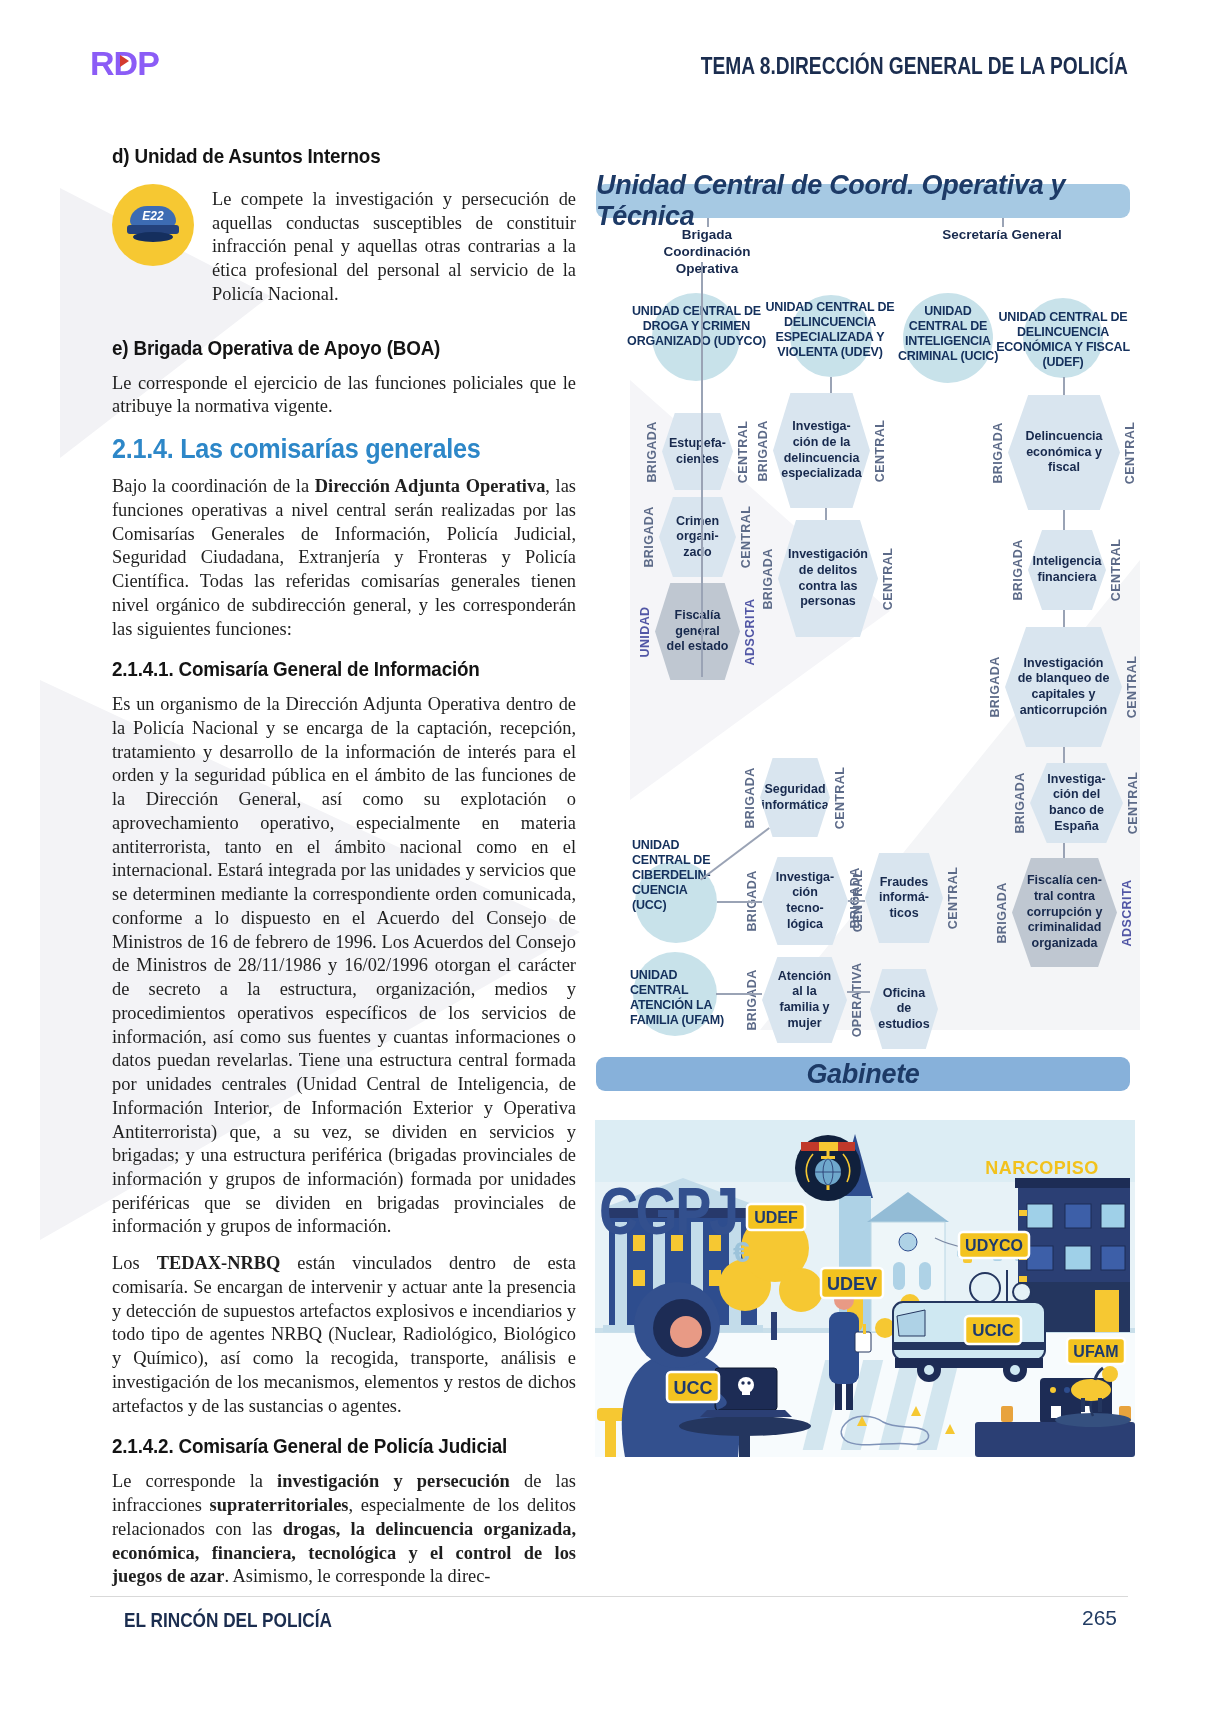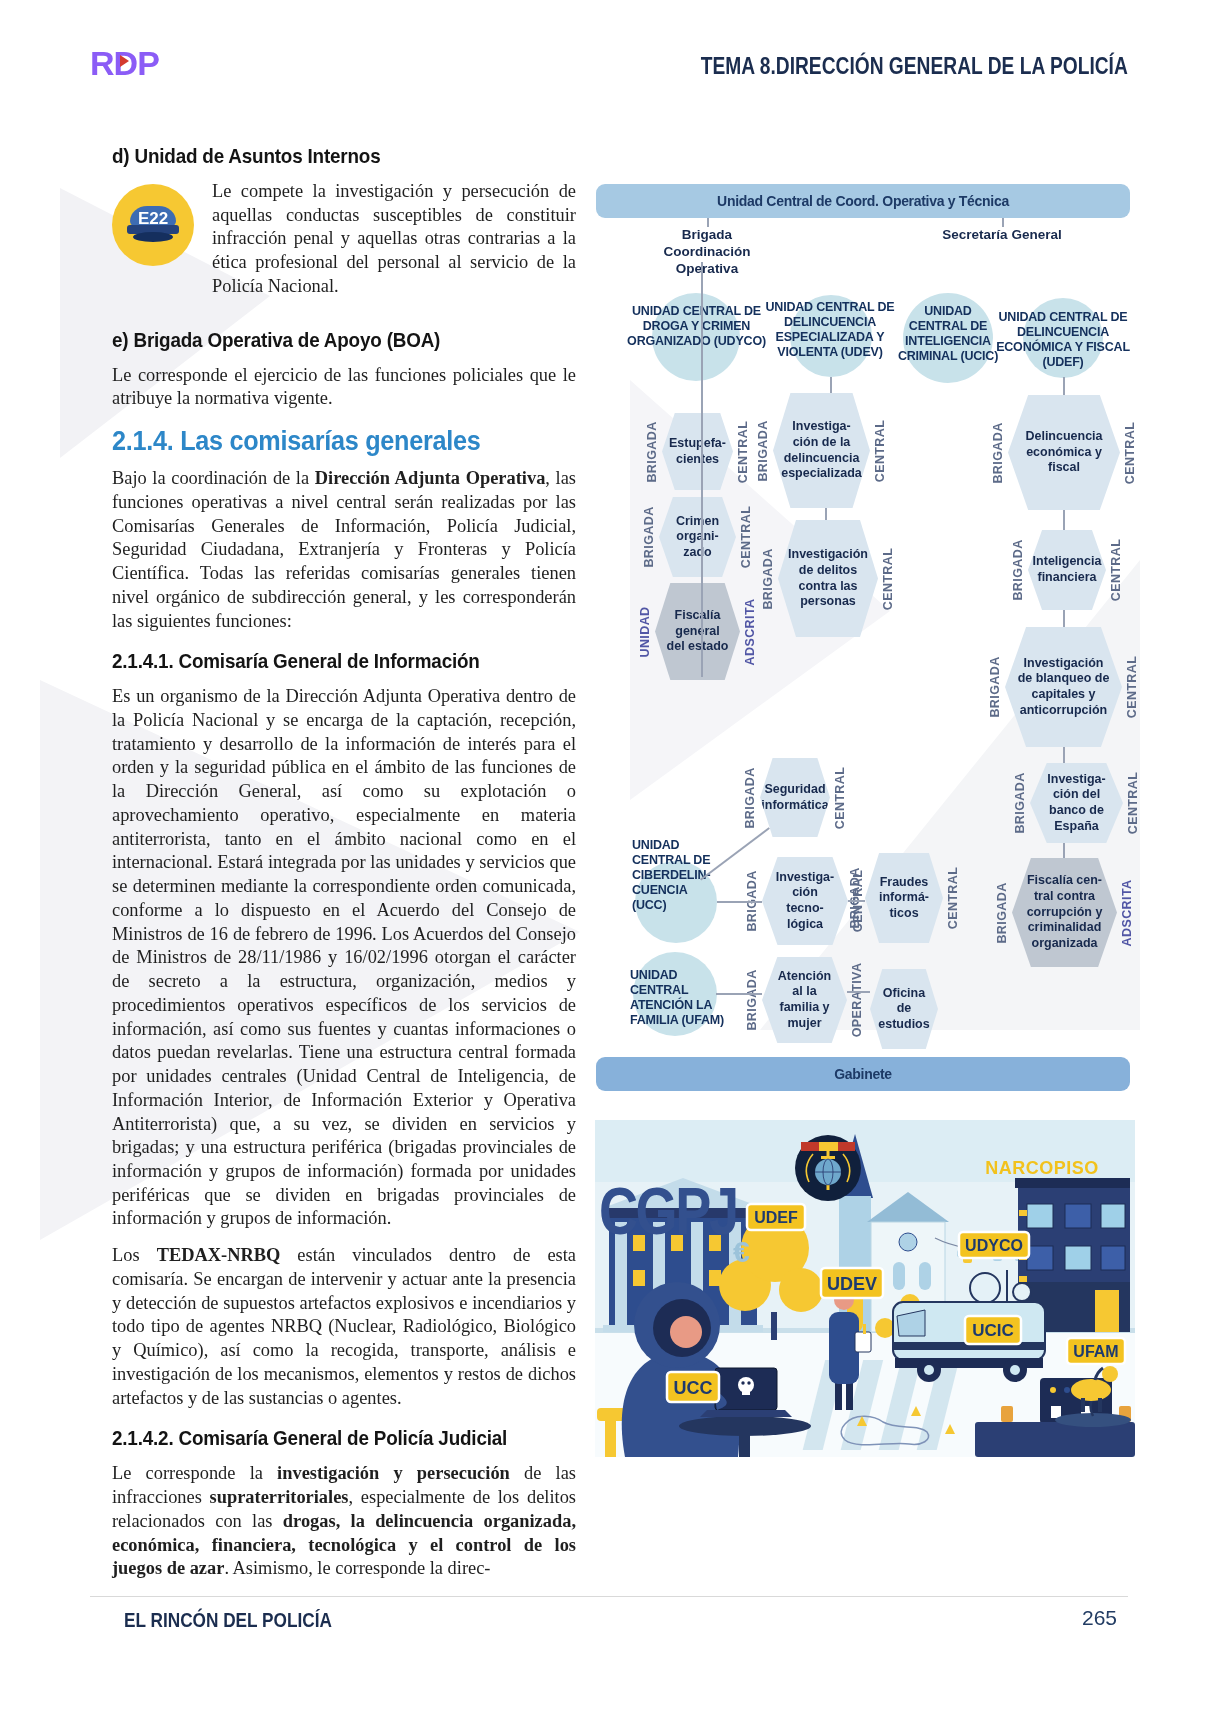--- a/index.html
+++ b/index.html
@@ -21,38 +21,38 @@
   .hd-title span{display:inline-block;transform:scaleX(.8);transform-origin:100% 50%;
         font-weight:800;font-size:24px;color:#1b2d4f;letter-spacing:0;white-space:nowrap;}
 
   
   .col-left{position:absolute;left:112px;top:144px;width:464px;z-index:2;}
   h2,h3{margin:0;}
   .h-black{font-weight:800;font-size:20.5px;color:#141414;letter-spacing:-.2px;
         transform:scaleX(.92);transform-origin:0 50%;margin:16px 0 12px;}
   .h-blue{font-weight:800;font-size:28px;color:#2d87c8;letter-spacing:-.3px;
         transform:scaleX(.9);transform-origin:0 50%;margin:14px 0 10px;}
-  .body{margin:0 0 13px;font-family:"Liberation Serif",serif;font-size:18.4px;line-height:1.29;
+  .body{margin:8px 0 13px;font-family:"Liberation Serif",serif;font-size:18.4px;line-height:1.29;
         text-align:justify;color:#1f1f1f;}
   .body b{font-weight:700;}
   .media{display:flex;gap:18px;margin:4px 0 10px;align-items:flex-start;}
   .e22{flex:0 0 82px;width:82px;height:82px;border-radius:50%;background:#f6c832;position:relative;margin-top:4px;}
   .cap{position:absolute;left:15px;top:22px;width:52px;height:38px;}
   .cap .crown{position:absolute;top:0;left:3px;width:46px;height:21px;background:#3d6cb3;
         border-radius:50% 50% 8px 8px / 95% 95% 8px 8px;}
   .cap .band{position:absolute;top:19px;left:0;width:52px;height:9px;background:#24427c;border-radius:3px;}
   .cap .visor{position:absolute;top:26px;left:6px;width:40px;height:10px;background:#152f5e;border-radius:50%;}
-  .cap .num{position:absolute;top:3px;width:100%;text-align:center;color:#fff;font-weight:700;font-size:17px;}
+  .cap .num{position:absolute;top:3px;width:100%;text-align:center;color:#fff;font-weight:700;font-size:12px;font-style:italic;}
 
   
   .panel{position:absolute;left:588px;top:142px;width:552px;height:1335px;z-index:2;}
   .dg-title{position:absolute;left:0;top:6px;width:100%;text-align:center;}
   .dg-title span{display:inline-block;transform:scaleX(.8);font-weight:800;font-size:26px;color:#1b2d4f;white-space:nowrap;}
   .bar{position:absolute;left:8px;width:534px;height:34px;border-radius:9px;display:flex;align-items:center;justify-content:center;
-        font-weight:800;font-size:14px;color:#1d3a66;letter-spacing:-.3px;}
+        font-weight:800;font-size:27px;color:#1d3a66;letter-spacing:-.3px;font-style:italic;}
   .bar-top{top:42px;background:#a6c9e3;}
   .bar-gab{top:915px;background:#87b1da;}
   .branch{position:absolute;top:85px;width:140px;text-align:center;font-weight:800;font-size:13.5px;line-height:1.25;color:#17294d;}
   .circ{position:absolute;border-radius:50%;background:#c8e2ea;}
   .circ-label{position:absolute;font-weight:800;font-size:12.5px;line-height:1.2;color:#14305c;text-align:center;letter-spacing:-.2px;}
   .circ-label.la{text-align:left;}
   .hx{position:absolute;}
   .hx .hex{position:absolute;inset:0;background:#d9e5ef;
         clip-path:polygon(18% 0,82% 0,100% 50%,82% 100%,18% 100%,0 50%);
         display:flex;align-items:center;justify-content:center;text-align:center;

